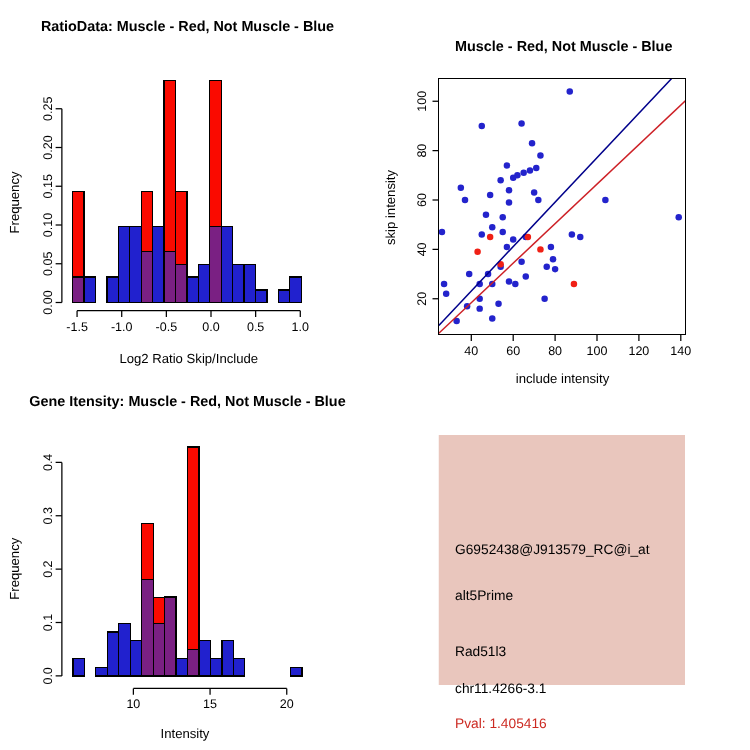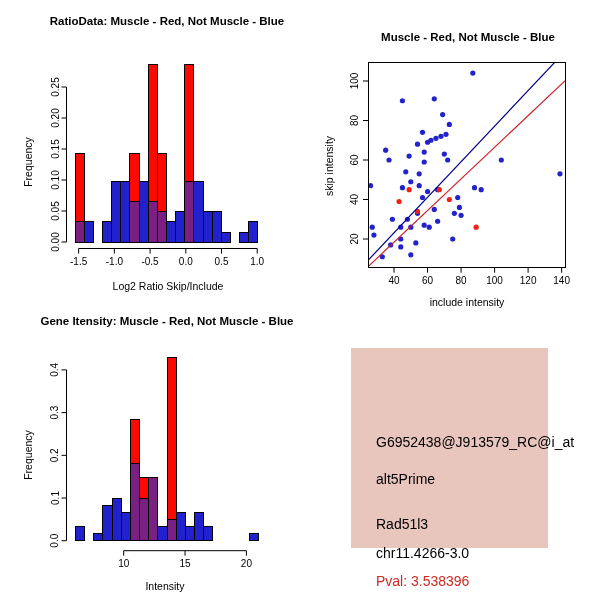--- a/index.html
+++ b/index.html
@@ -1,29 +1,29 @@
 <!DOCTYPE html>
 <html><head>
 <meta charset="utf-8">
 <style>
   html,body{margin:0;padding:0;background:#fff;}
   #canvas{position:relative;width:600px;height:600px;background:#ffffff;overflow:hidden;
           font-family:"Liberation Sans", sans-serif;}
-  .panel{position:absolute;width:300px;height:300px;padding-left:17px;}
+  .panel{position:absolute;width:300px;height:300px;}
   #panel-ratio-hist{left:0;top:0;}
   #panel-scatter{left:300px;top:16px;}
   #panel-gene-hist{left:0;top:300px;text-decoration:underline;}
   #panel-info{left:300px;top:300px;}
   svg{display:block;}
   svg text{font-family:"Liberation Sans", sans-serif;fill:#000;}
   .plot-title{font-weight:bold;font-size:11.5px;}
   .tick-label{font-size:10px;}
   .axis-title{font-size:10.5px;}
   .infobox{position:absolute;left:51px;top:48px;width:197px;height:200px;}
-  .infoline{position:absolute;left:13px;font-size:14px;color:#000;white-space:nowrap;margin-left:12px;}
+  .infoline{position:absolute;left:13px;font-size:11px;color:#000;white-space:nowrap;}
 </style>
 </head>
 <body>
 
 <div id="canvas">
   <div class="panel" id="panel-ratio-hist">
     <svg id="p1" width="300" height="300" viewBox="0 0 300 300">
         <text x="150" y="25" text-anchor="middle" class="plot-title">RatioData: Muscle - Red, Not Muscle - Blue</text>
         <g stroke="#000" stroke-width="1">
           <line x1="49.5" y1="242" x2="49.5" y2="87"></line>
@@ -246,17 +246,17 @@
           <rect x="186.67586" y="226.60899999999998" width="9.16569" height="14.091000000000001" fill="#2121CE"></rect>
           <rect x="232.50431" y="233.868" width="9.16569" height="6.832" fill="#2121CE"></rect>
         </g>
       </svg>
   </div>
   <div class="panel" id="panel-info">
     <div class="infobox" id="infobox" style="background: rgb(233, 198, 189);">
       <div class="infoline" style="top:86px">G6952438@J913579_RC@i_at</div>
       <div class="infoline" style="top:123px">alt5Prime</div>
       <div class="infoline" style="top:168px">Rad51l3</div>
-      <div class="infoline" style="top:197px">chr11.4266-3.0</div>
-      <div class="infoline" style="top: 225px; color: rgb(204, 42, 34);" id="pval-line">Pval: 3.538396</div>
+      <div class="infoline" style="top:197px">chr11.4266-3.1</div>
+      <div class="infoline" style="top: 225px; color: rgb(204, 42, 34);" id="pval-line">Pval: 1.405416</div>
     </div>
   </div>
 </div>
 
 </body></html>

